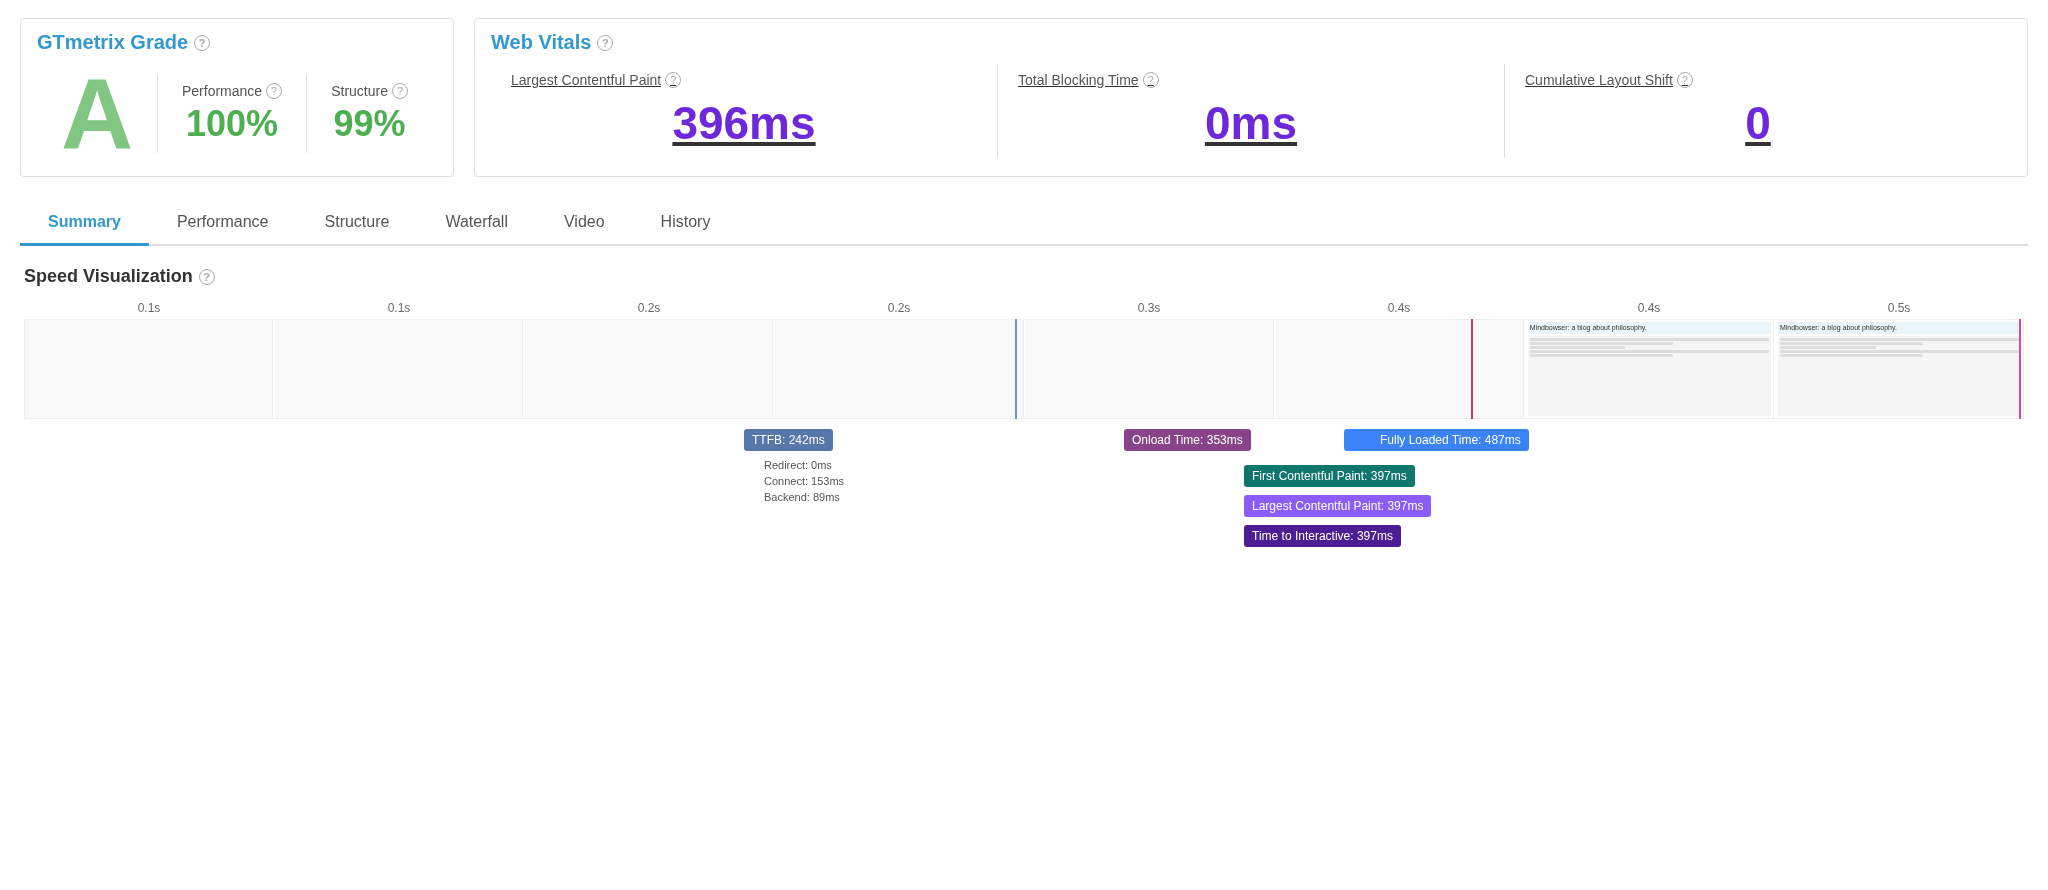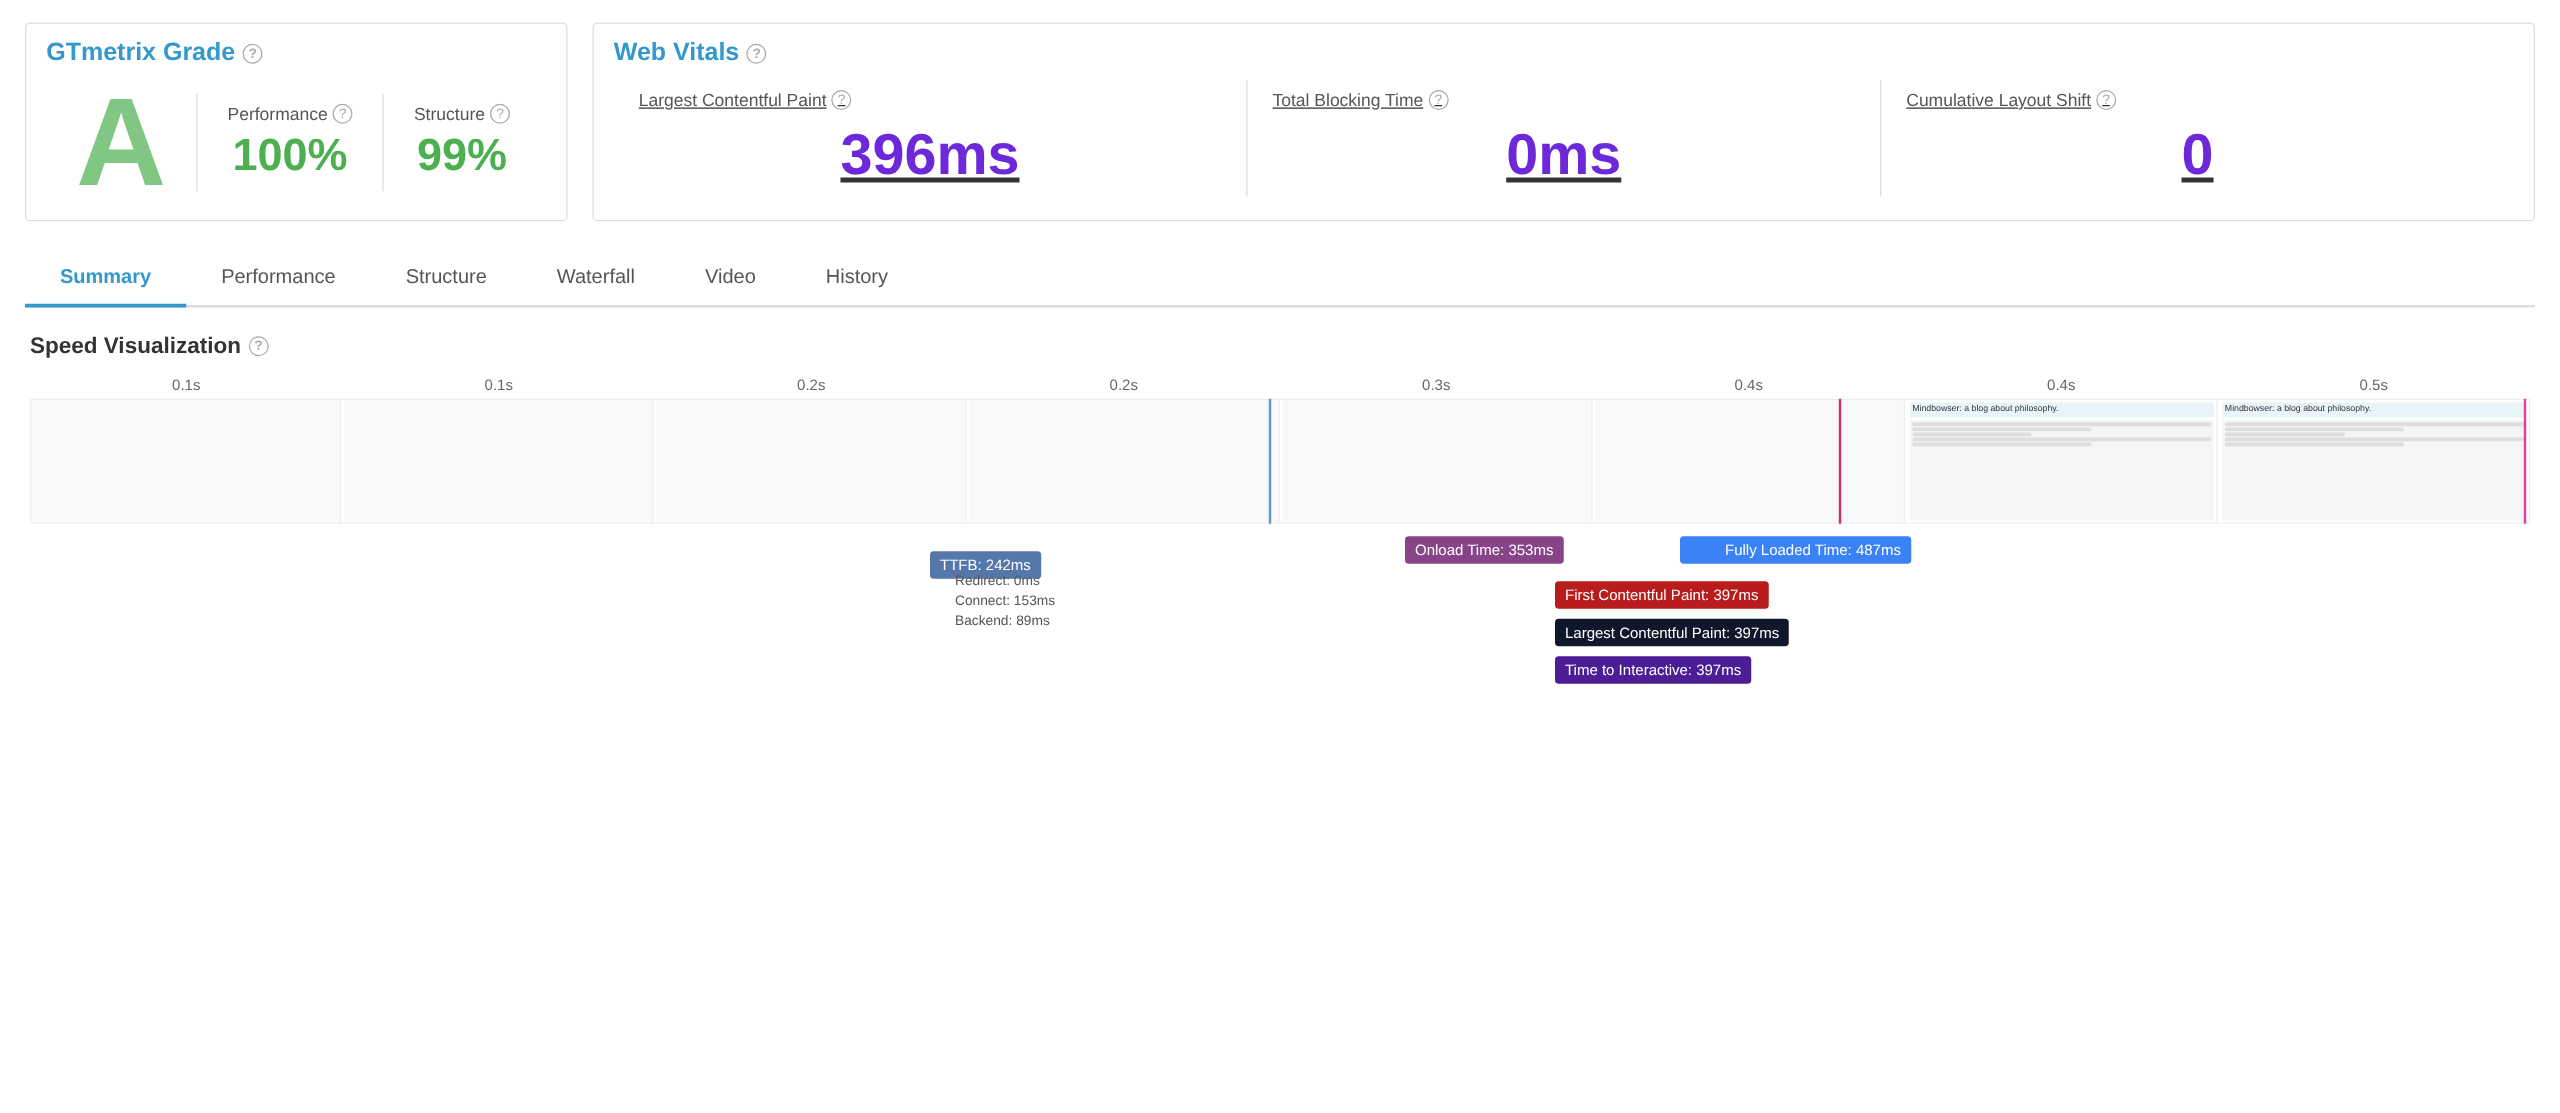--- a/index.html
+++ b/index.html
@@ -52,22 +52,22 @@
     .frame-line { height: 3px; background: #ddd; margin-bottom: 1px; border-radius: 1px; }
     .frame-line.short { width: 60%; }
     .frame-line.shorter { width: 40%; }
 
     
     .annotations-area { position: relative; margin-top: 8px; height: 120px; }
     .annotation-box { position: absolute; padding: 4px 8px; border-radius: 3px; font-size: 12px; color: #fff; white-space: nowrap; cursor: default; }
     .ann-blue-dark { background: #5577aa; }
     .ann-purple { background: #884488; }
     .ann-pink { background: #3b82f6; padding-left: 36px; }
-    .ann-light-blue { background: #b91c1c; }
-    .ann-blue-med { background: #0f172a; }
+    .ann-light-blue { background: #0f766e; }
+    .ann-blue-med { background: #8b5cf6; }
     .ann-purple2 { background: #4c1d95; }
 
     .ann-sub { position: absolute; font-size: 11px; color: #555; white-space: nowrap; }
 
     
     .frames-wrapper { position: relative; }
     .v-line { position: absolute; top: 0; bottom: 0; width: 2px; z-index: 2; }
     .v-line-blue { background: #6699cc; }
     .v-line-red { background: #cc3366; }
     .v-line-pink { background: #dd44aa; }
@@ -202,21 +202,21 @@
               <div class="frame-line"></div>
               <div class="frame-line short"></div>
             </div>
           </div>
         </div>
       </div>
     </div>
 
     <div class="annotations-area" style="position:relative; height:130px; margin-top:4px;">
 
-      <div class="annotation-box ann-blue-dark" style="left: 36%; top: 12px;">
+      <div class="annotation-box ann-blue-dark" style="left: 36%; top: 0;">
         <span>TTFB: 242ms</span>
       </div>
       <div class="ann-sub" style="left: 37%; top: 30px;">
         <span>Redirect: 0ms</span>
       </div>
       <div class="ann-sub" style="left: 37%; top: 46px;">
         <span>Connect: 153ms</span>
       </div>
       <div class="ann-sub" style="left: 37%; top: 62px;">
         <span>Backend: 89ms</span>

